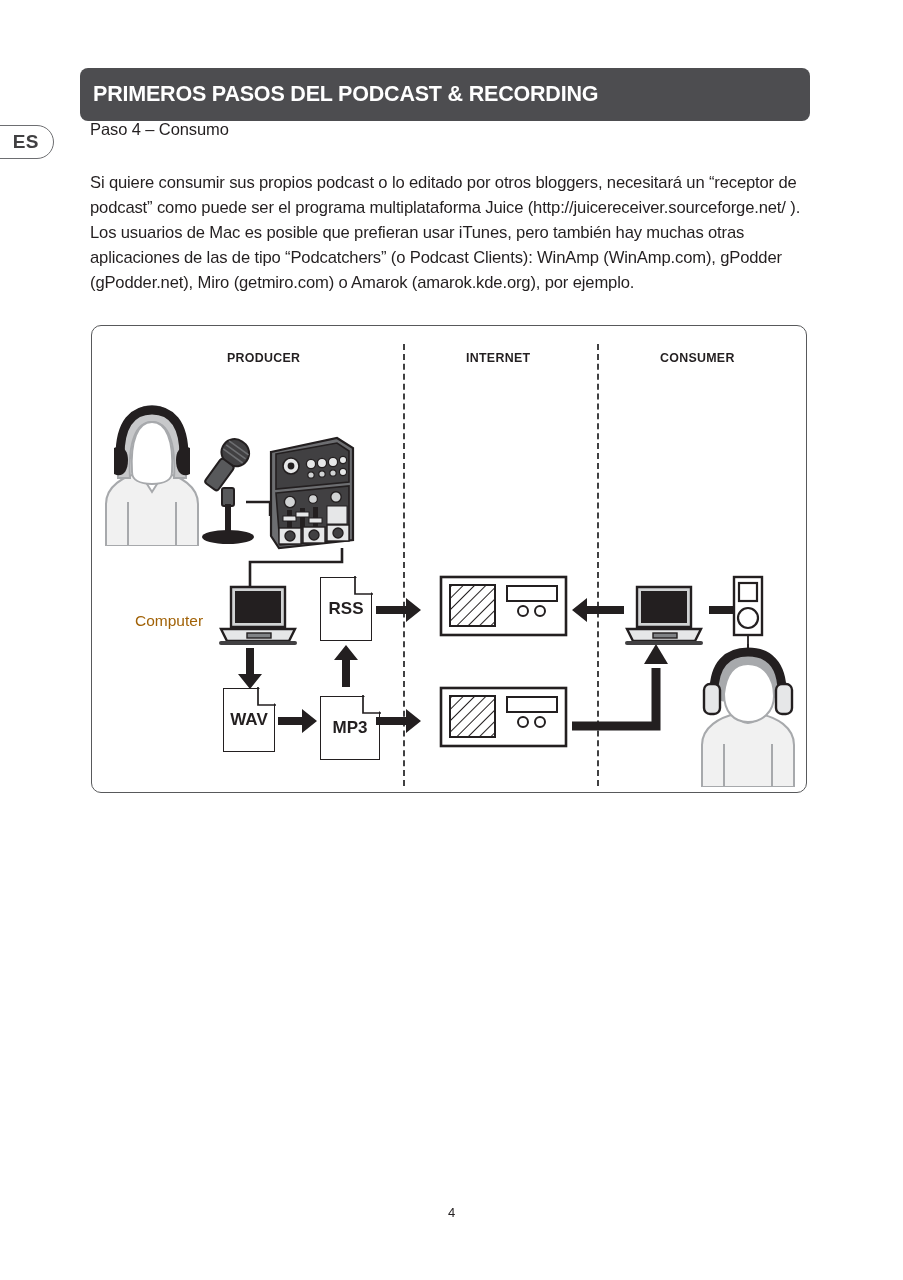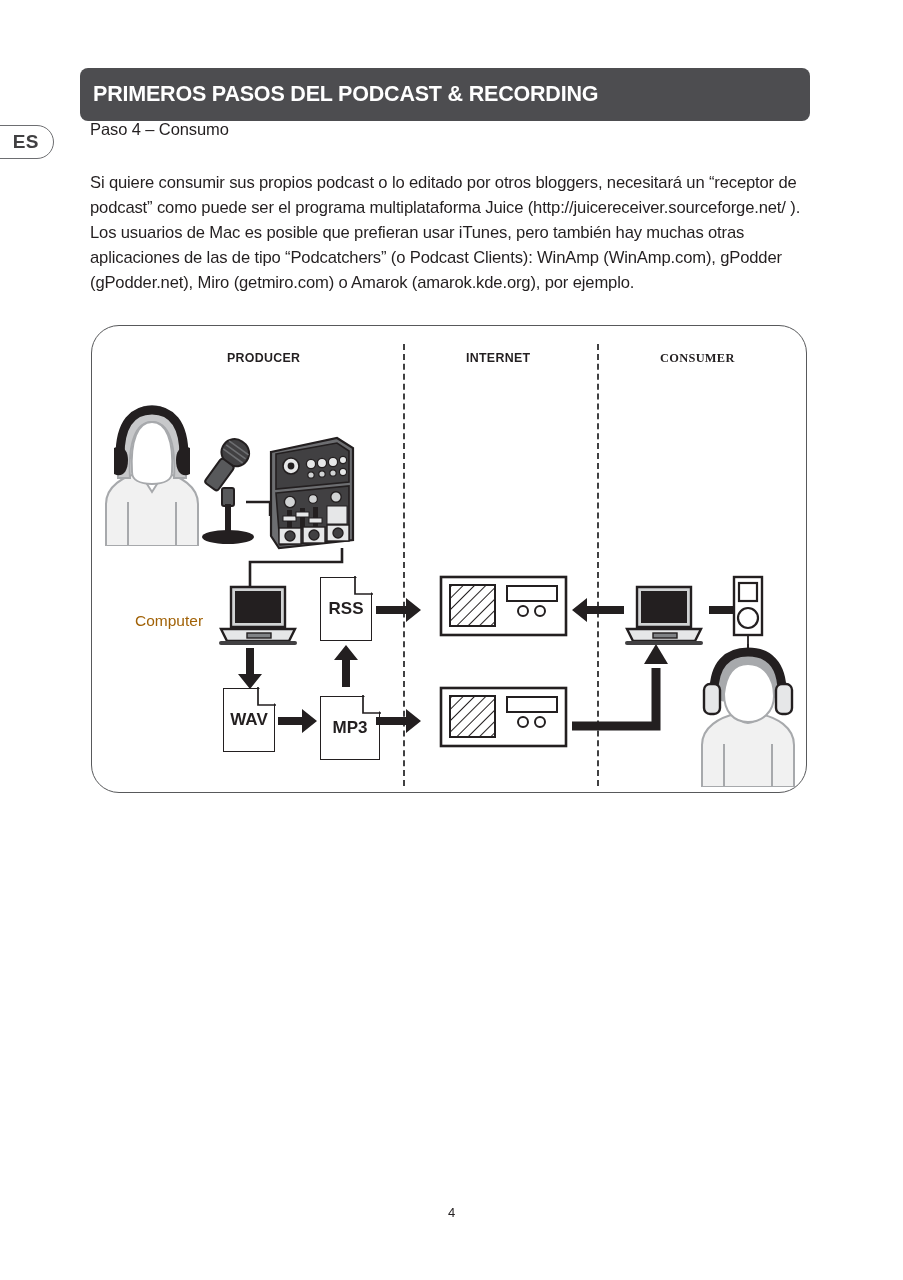--- a/index.html
+++ b/index.html
@@ -78,21 +78,21 @@
   }
 
   
   .diagram {
     position: absolute;
     left: 91px;
     top: 325px;
     width: 716px;
     height: 468px;
     border: 1.3px solid #58595b;
-    border-radius: 28px;
+    border-radius: 10px;
     box-sizing: border-box;
   }
   .diagram-inner { position: absolute; inset: 0; }
 
   .col-header {
     position: absolute;
     font-size: 12.4px;
     font-weight: bold;
     letter-spacing: 0.3px;
     color: #231f20;
@@ -160,21 +160,21 @@
 </div>
 
 <div class="section-heading">Paso 4 – Consumo</div>
 <div class="body-paragraph">Si quiere consumir sus propios podcast o lo editado por otros bloggers, necesitará un “receptor de podcast” como puede ser el programa multiplataforma Juice (http://juicereceiver.sourceforge.net/ ). Los usuarios de Mac es posible que prefieran usar iTunes, pero también hay muchas otras aplicaciones de las de tipo “Podcatchers” (o Podcast Clients): WinAmp (WinAmp.com), gPodder (gPodder.net), Miro (getmiro.com) o Amarok (amarok.kde.org), por ejemplo.</div>
 
 <div class="diagram">
   <div class="diagram-inner">
 
     <div class="col-header" style="left:135px; top:25px;">PRODUCER</div>
     <div class="col-header" style="left:374px; top:25px;">INTERNET</div>
-    <div class="col-header" style="left:568px; top:25px;font-family:Liberation Serif, serif;">CONSUMER</div>
+    <div class="col-header" style="left:568px; top:25px;">CONSUMER</div>
 
     <div class="divider" style="left:311px;"></div>
     <div class="divider" style="left:505px;"></div>
 
     <svg class="abs" style="left:8px; top:72px;" width="104" height="148" viewBox="0 0 104 148">
 
       <path d="M6 148 L6 106 C6 88 24 78 40 75 L64 75 C80 78 98 88 98 106 L98 148 Z" fill="#f1f1f1" stroke="#a7a9ac" stroke-width="2"></path>
 
       <path d="M40 75 L52 94 L64 75" fill="#ffffff" stroke="#a7a9ac" stroke-width="2"></path>
 

